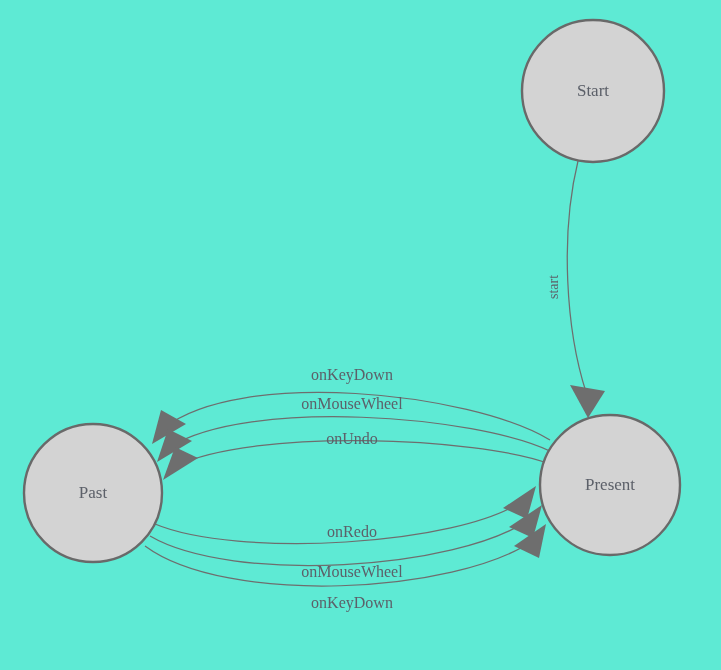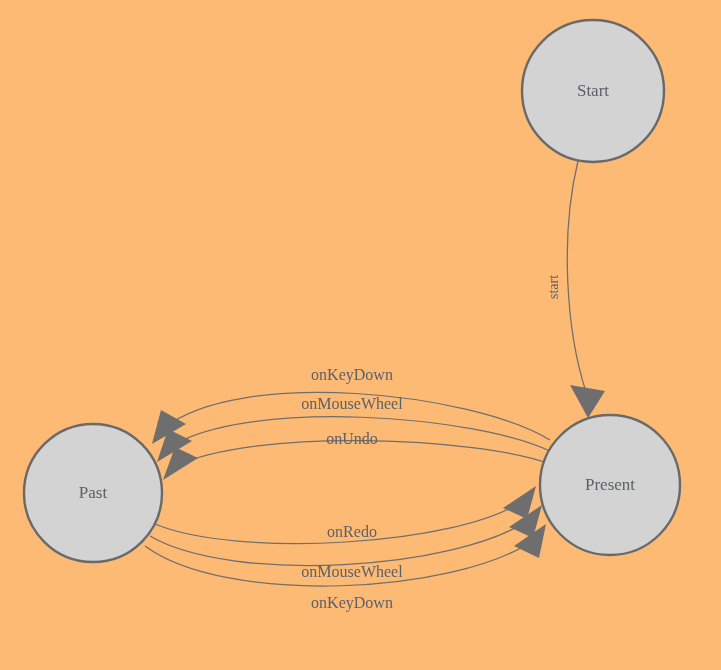--- a/index.html
+++ b/index.html
@@ -8,21 +8,21 @@
     padding: 0;
     background: #ffffff;
   }
   body {
     font-family: "Liberation Serif", "DejaVu Serif", serif;
   }
   #diagram-canvas {
     position: relative;
     width: 721px;
     height: 670px;
-    background: #fdba74;
+    background: #5eead4;
     overflow: hidden;
   }
   #diagram-svg {
     position: absolute;
     top: 0;
     left: 0;
     width: 721px;
     height: 670px;
     display: block;
   }

